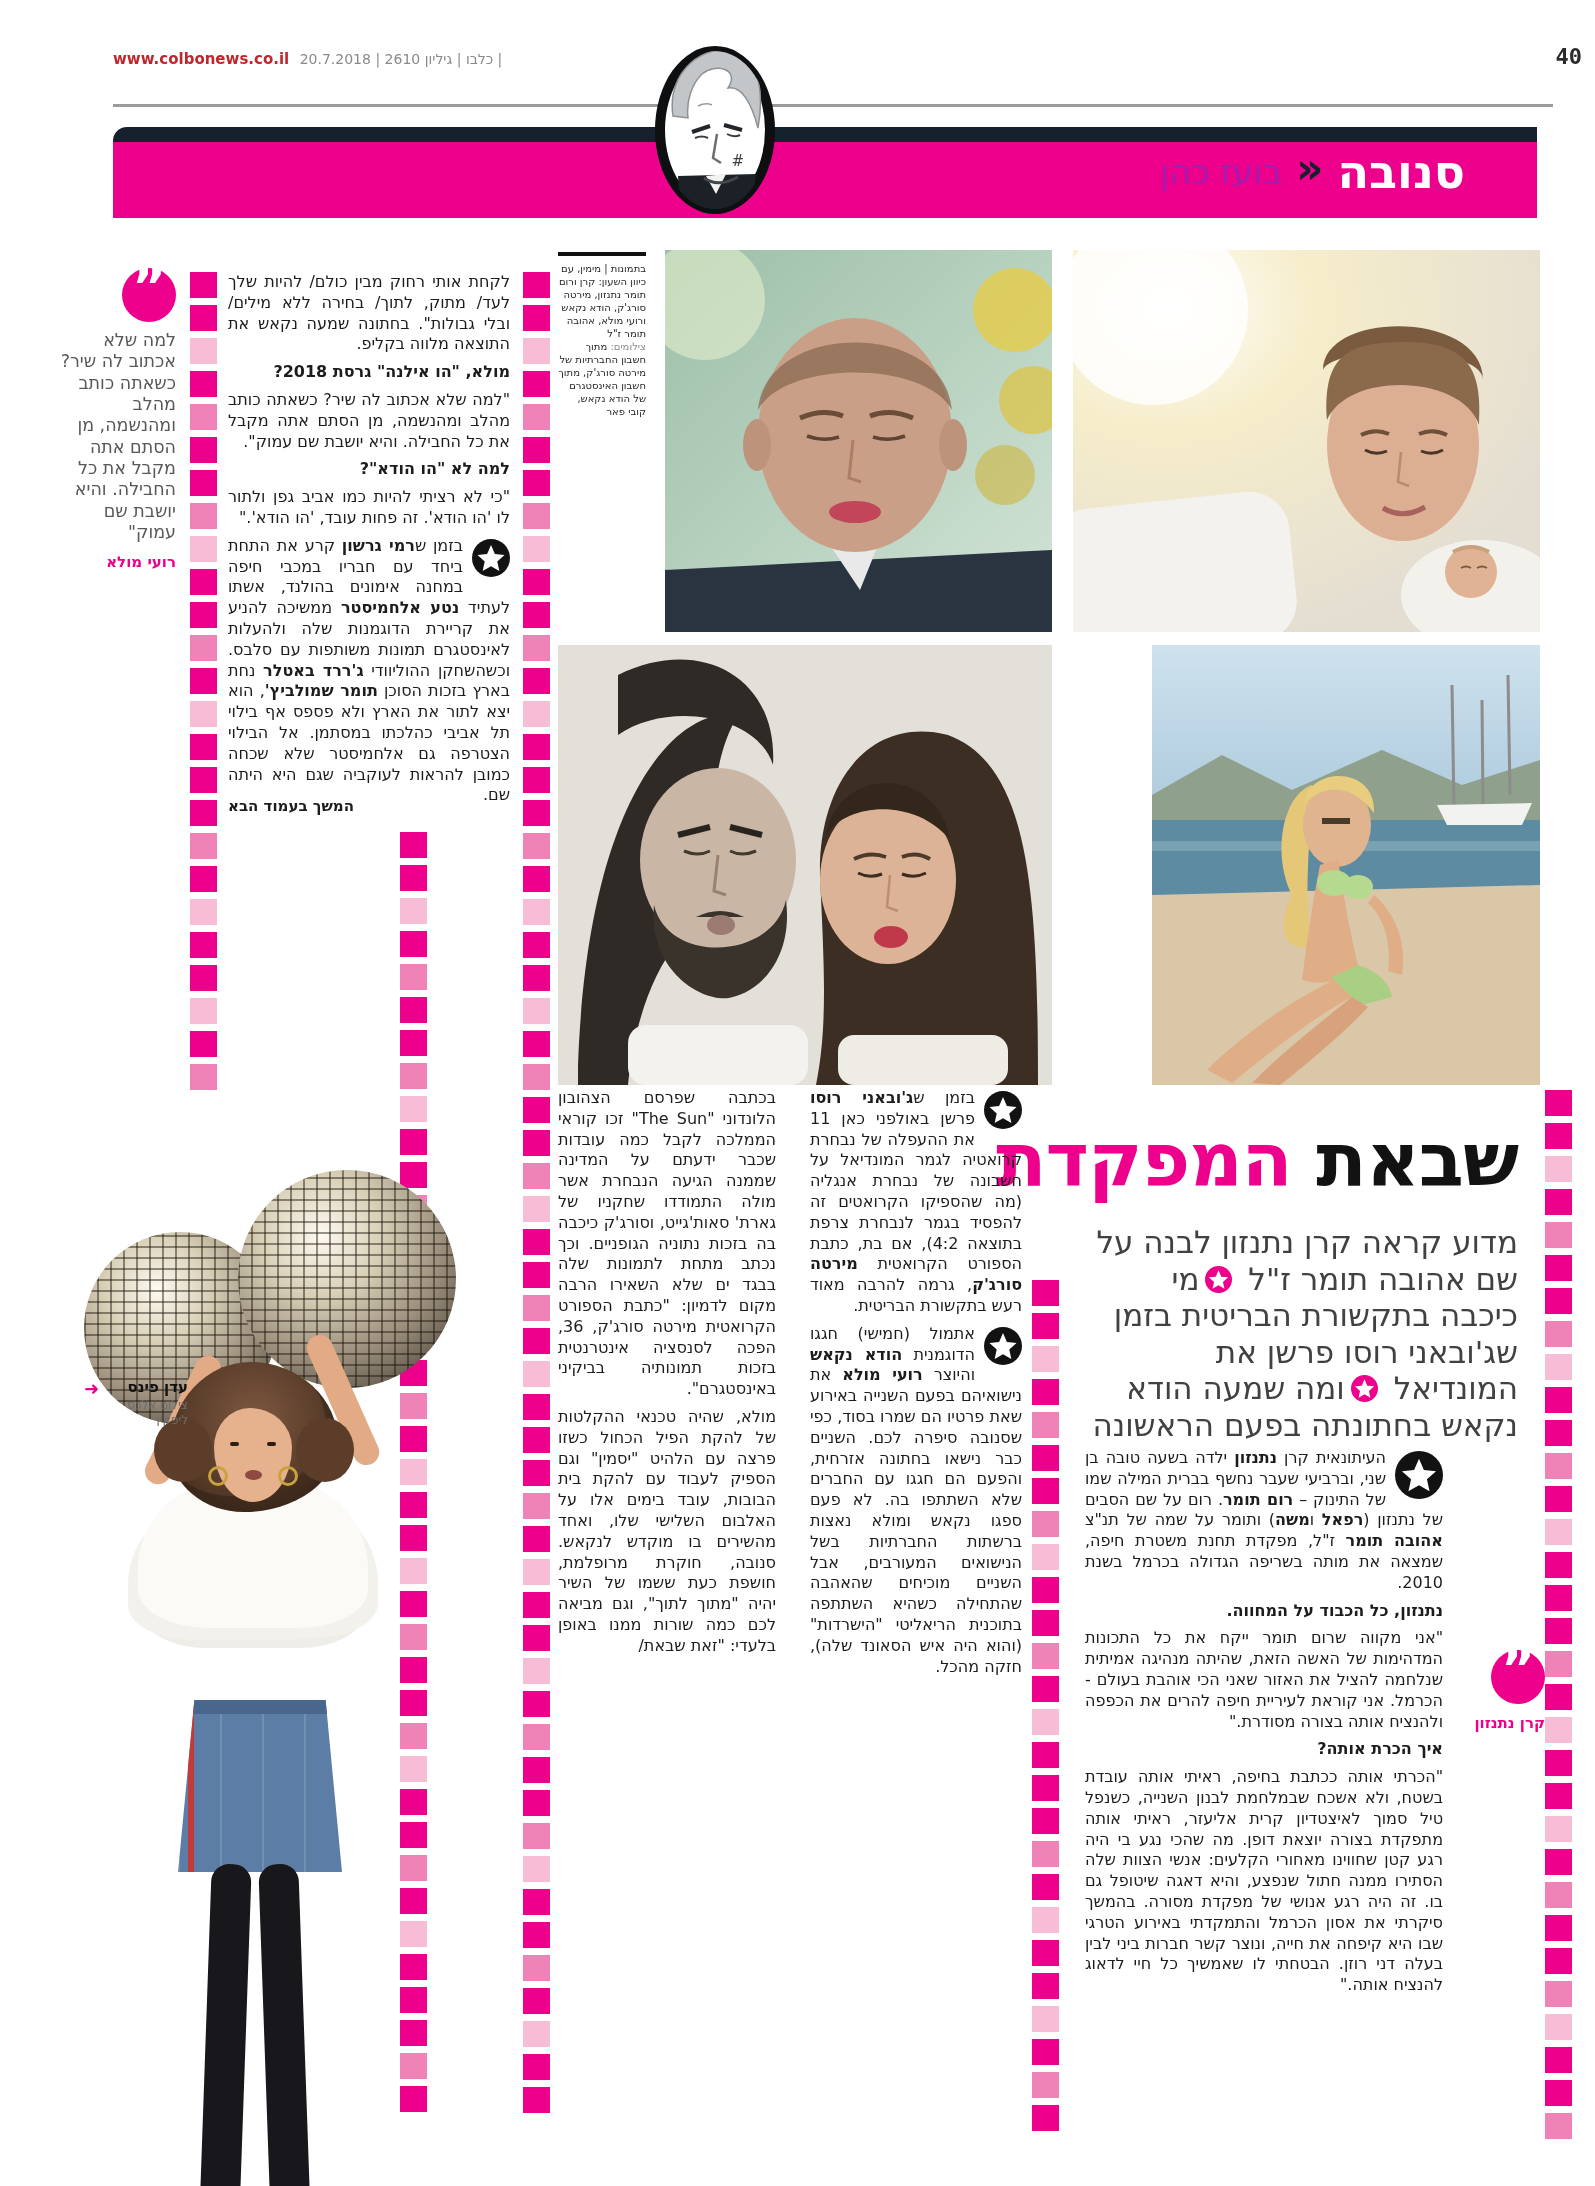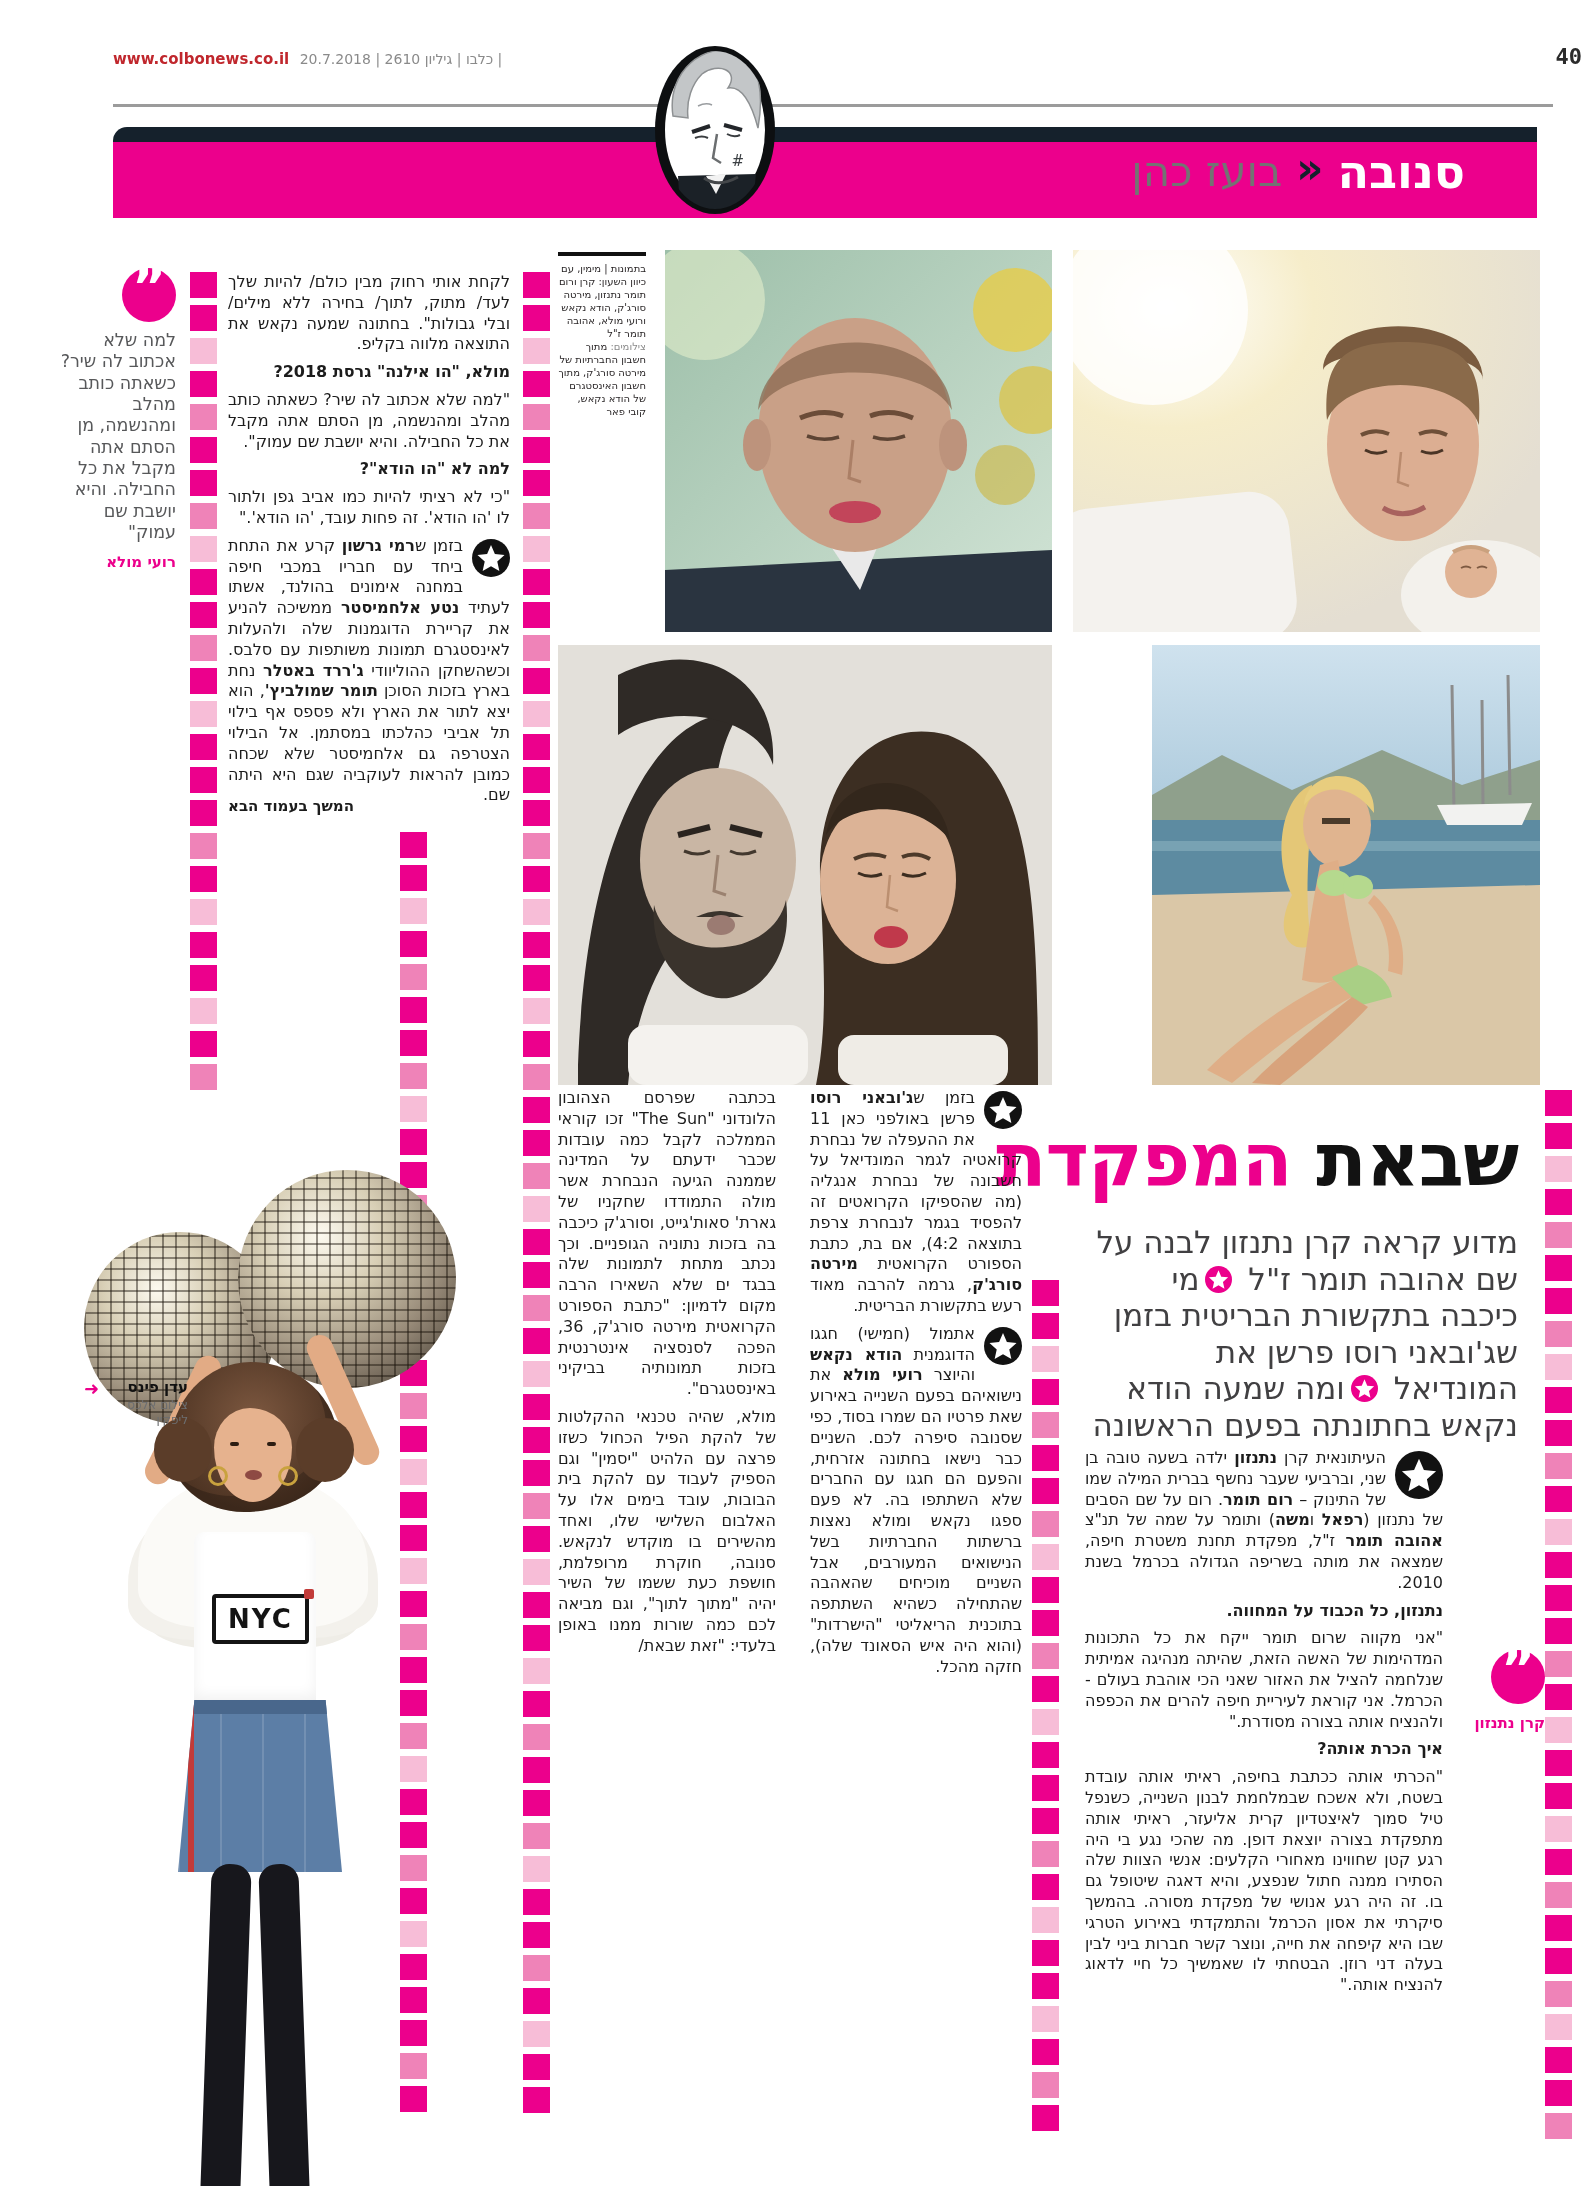--- a/index.html
+++ b/index.html
@@ -11,21 +11,21 @@
   .masthead .issue{color:#8a8a8a;margin-left:6px;}
   .page-number{position:absolute;left:1532px;top:44px;width:50px;text-align:right;font-family:"DejaVu Sans Mono",monospace;font-weight:bold;font-size:22px;color:#2b2b2b;direction:ltr;}
   .top-rule{position:absolute;left:113px;top:104px;width:1440px;height:3px;background:#9b9b9b;}
   
   .band{position:absolute;left:113px;top:127px;width:1424px;height:91px;}
   .band .navy{position:absolute;left:0;top:0;right:0;height:15px;background:var(--navy);border-top-left-radius:14px;}
   .band .pinkbar{position:absolute;left:0;top:15px;right:0;bottom:0;background:var(--pink);}
   .band .titles{position:absolute;right:72px;top:22px;display:flex;align-items:center;gap:14px;direction:rtl;}
   .band .sec{color:#fff;font-weight:bold;font-size:46px;line-height:1;}
   .band .chev{color:var(--navy);font-weight:bold;font-size:42px;line-height:1;transform:translateY(-3px);}
-  .band .colname{color:#737373;font-size:42px;line-height:1;}
+  .band .colname{color:#a21caf;font-size:34px;line-height:1;}
   .caricature{position:absolute;left:648px;top:36px;width:134px;height:184px;}
   
   .strip{position:absolute;width:27px;display:flex;flex-direction:column;gap:7px;overflow:hidden;}
   .strip i{display:block;width:27px;height:26px;flex:0 0 26px;}
   
   .pq{position:absolute;text-align:right;color:#57585a;}
   .pq .qcircle{width:54px;height:54px;border-radius:50%;background:var(--pink);color:#fff;display:flex;align-items:center;justify-content:center;margin:0 0 8px auto;margin-right:0;}
   .pq .qcircle span{font-size:52px;line-height:0;transform:translateY(-8px);font-weight:bold;}
   .pq .qtext{font-size:17.5px;line-height:1.22;}
   .pq .qattr{color:var(--pink);font-weight:bold;font-size:15px;margin-top:10px;}
@@ -529,23 +529,20 @@
     <div class="m-arm r"></div>
     <div class="m-jacket"></div>
     <div class="m-hair"></div>
     <div class="m-face">
       <span class="m-eye l"></span>
       <span class="m-eye r"></span>
       <span class="m-lips"></span>
       <span class="m-earring l"></span>
       <span class="m-earring r"></span>
     </div>
-    <div class="m-tee">
-      <span class="m-logo">NYC</span>
-    </div>
     <div class="m-skirt"></div>
     <div class="m-leg l"></div>
     <div class="m-leg r"></div>
   </div>
 
   <div class="mcap">
     <span class="arrow">➜</span>
     <div class="nm">עדן פינס</div>
     <div class="cr">צילום אלכס ליפקין</div>
   </div>

